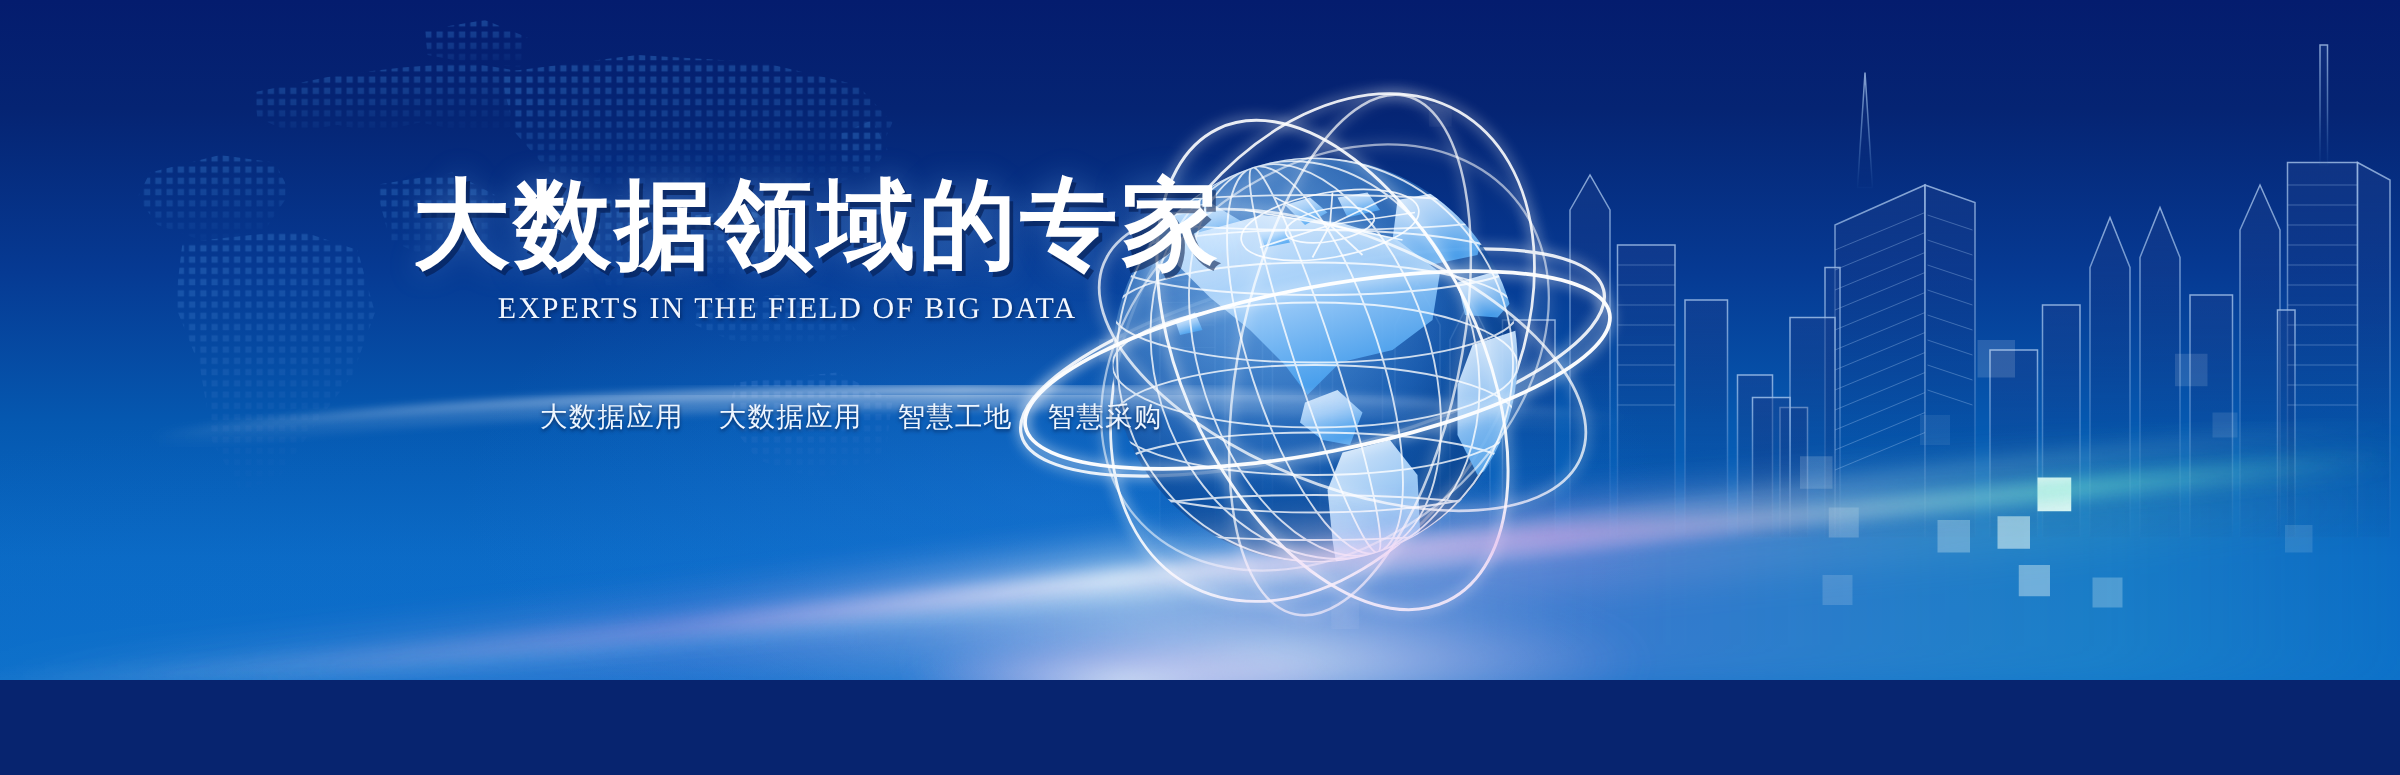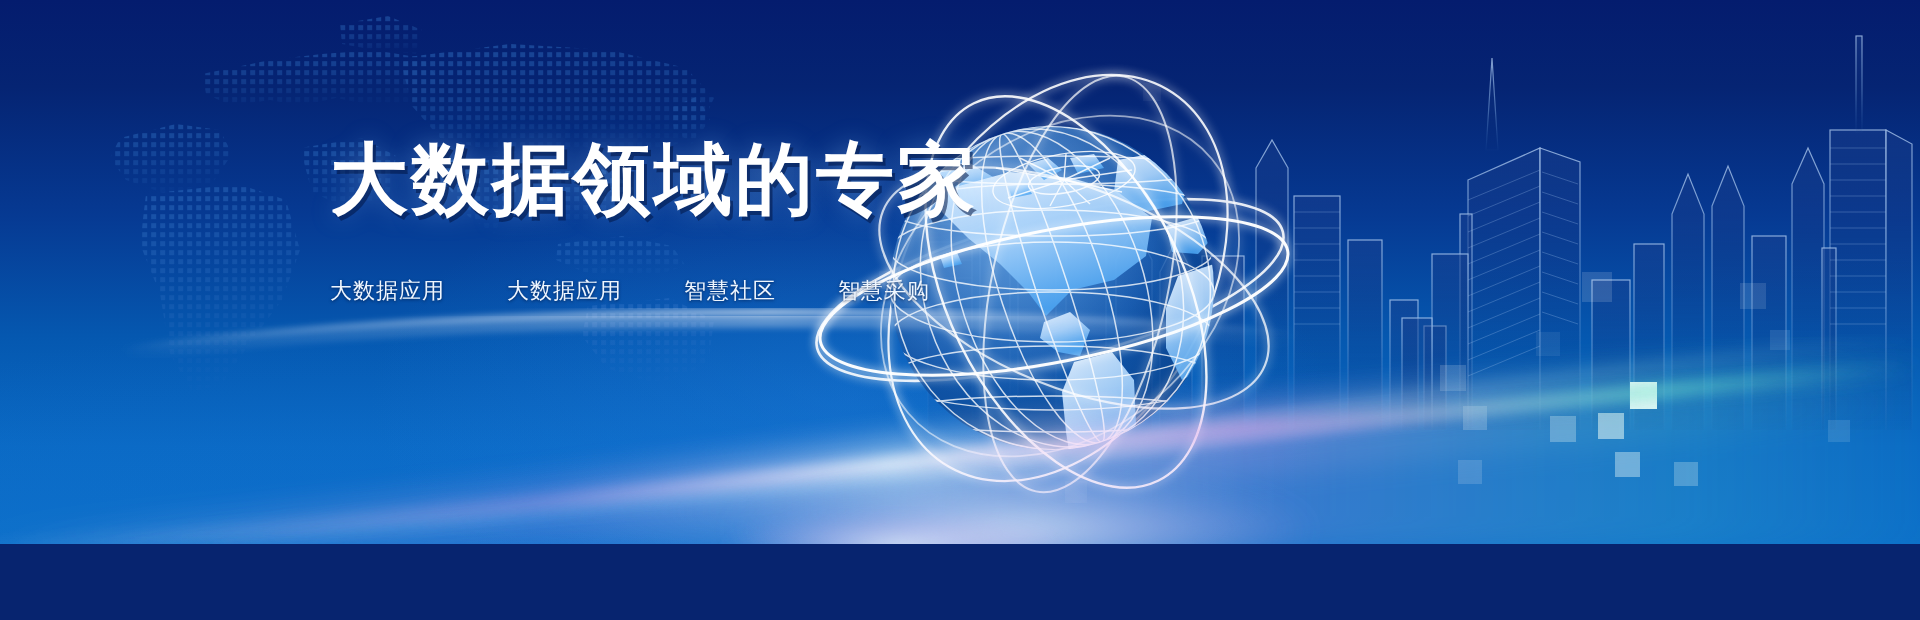--- a/index.html
+++ b/index.html
@@ -89,21 +89,21 @@
     margin:16px 0 0 0;
     font-family:"Liberation Serif","DejaVu Serif",serif;
     font-size:24px;
     letter-spacing:1.6px;
     color:#f2f7ff;
     text-shadow:1px 2px 3px rgba(2,20,60,.6);
     white-space:nowrap;
   }
   .keywords{
     margin:58px 0 0 0;padding:0;list-style:none;
-    display:flex;justify-content:space-between;gap:28px;
+    display:flex;justify-content:flex-end;gap:28px;
     white-space:nowrap;
   }
   .keywords li{
     font-family:"Liberation Sans","DejaVu Sans",sans-serif;
     font-size:22px;
     letter-spacing:1px;
     color:#eef6ff;
     text-shadow:0 1px 3px rgba(3,25,70,.75);
     cursor:pointer;
   }
@@ -465,21 +465,22 @@
 
       <path d="M-40 260 C 380 252, 880 184, 1920 106" fill="none" stroke="url(#aur2)" stroke-width="34" opacity="0.30" filter="url(#aurBlurSoft)"></path>
 
       <ellipse cx="1020" cy="236" rx="300" ry="56" fill="url(#aurCore)" opacity="0.8" filter="url(#aurBlurSoft)"></ellipse>
       <ellipse cx="900" cy="252" rx="180" ry="34" fill="url(#aurCore)" opacity="0.7" filter="url(#aurBlur)"></ellipse>
     </svg>
   </div>
 
   <div class="copy">
     <h1 class="title">大数据领域的专家</h1>
+    <p class="subtitle">EXPERTS IN THE FIELD OF BIG DATA</p>
     <ul class="keywords">
       <li>大数据应用</li>
       <li>大数据应用</li>
-      <li>智慧社区</li>
+      <li>智慧工地</li>
       <li>智慧采购</li>
     </ul>
   </div>
 
 </div>
 
 </body></html>

